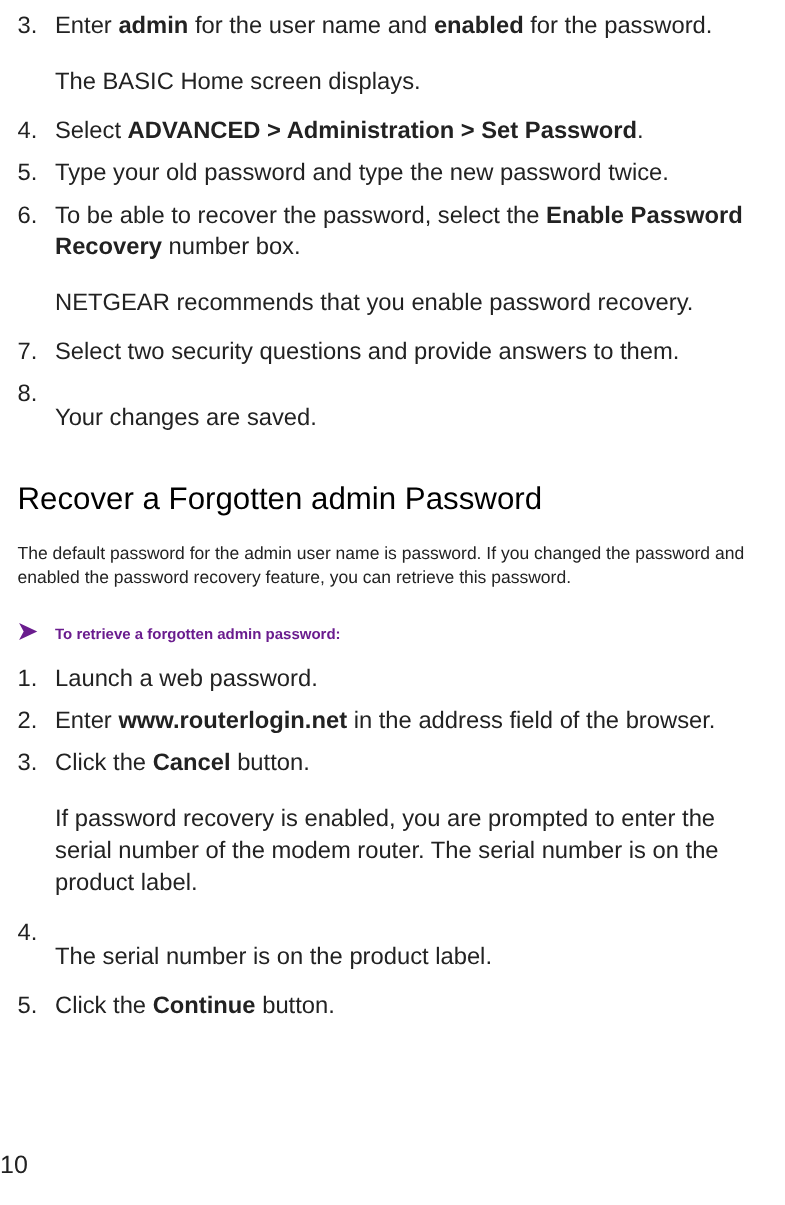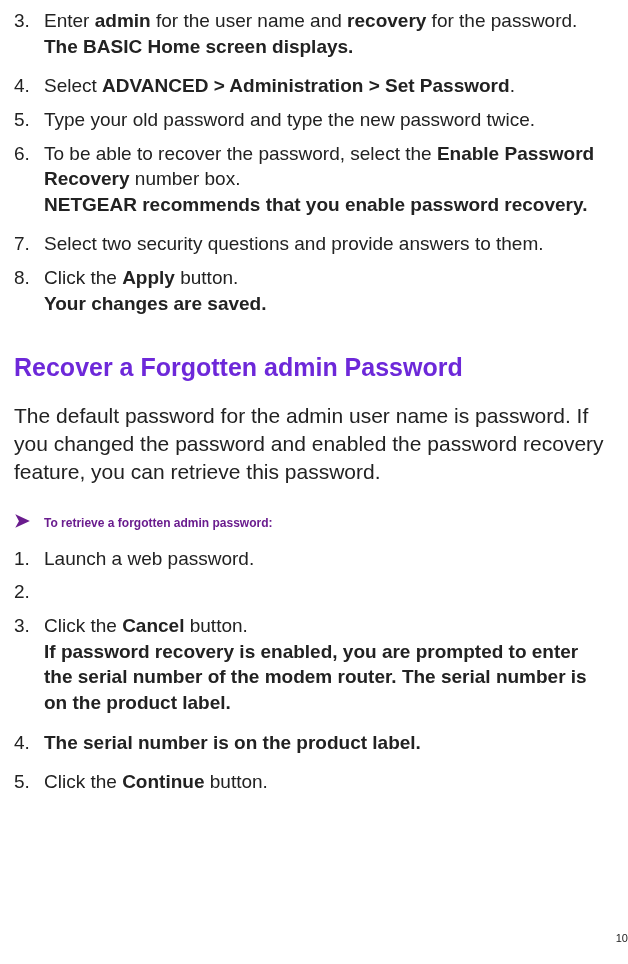--- a/index.html
+++ b/index.html
@@ -28,37 +28,36 @@
       flex: 0 0 30px;
       font-size: 19px;
       line-height: 1.35;
     }
     .ol-body {
       flex: 1;
       font-size: 19px;
       line-height: 1.35;
     }
     .ol-body .sub {
-      margin-top: 0;
+      margin-top: 19px;
       margin-bottom: 6px;
-      font-weight: bold;
     }
     .bold {
       font-weight: 700;
     }
     h2.section-heading {
-      color: #6d28d9;
+      color: #000000;
       font-size: 25px;
-      font-weight: 700;
+      font-weight: 400;
       margin-top: 22px;
       margin-bottom: 18px;
       line-height: 1.25;
     }
     .intro-para {
-      font-size: 21px;
+      font-size: 14px;
       line-height: 1.35;
       margin-bottom: 22px;
     }
     .task-heading {
       display: flex;
       align-items: baseline;
       margin-bottom: 14px;
     }
     .task-arrow {
       color: #6a1c8e;
@@ -70,36 +69,36 @@
     .task-text {
       color: #6a1c8e;
       font-size: 12px;
       font-weight: 700;
     }
     .page-num {
       position: absolute;
       bottom: 20px;
       left: 0;
       right: 0;
-      text-align: right;
-      font-size: 11px;
+      text-align: left;
+      font-size: 20px;
       color: #222222;
     }
     .gap-sm { height: 6px; }
   </style>
 </head>
 <body>
 
 <div class="content">
 
   <div id="list-a">
       <div class="ol-item">
         <div class="ol-num">3.</div>
         <div class="ol-body">
-          <div><span>Enter </span><span class="bold">admin</span><span> for the user name and </span><span class="bold">recovery</span><span> for the password.</span></div>
+          <div><span>Enter </span><span class="bold">admin</span><span> for the user name and </span><span class="bold">enabled</span><span> for the password.</span></div>
           <div class="sub">The BASIC Home screen displays.</div>
         </div>
       </div>
       <div class="gap-sm"></div>
       <div class="ol-item">
         <div class="ol-num">4.</div>
         <div class="ol-body">
           <div><span>Select </span><span class="bold">ADVANCED &gt; Administration &gt; Set Password</span><span>.</span></div>
         </div>
       </div>
@@ -122,21 +121,20 @@
       <div class="ol-item">
         <div class="ol-num">7.</div>
         <div class="ol-body">
           <div><span>Select two security questions and provide answers to them.</span></div>
         </div>
       </div>
       <div class="gap-sm"></div>
       <div class="ol-item">
         <div class="ol-num">8.</div>
         <div class="ol-body">
-          <div><span>Click the </span><span class="bold">Apply</span><span> button.</span></div>
           <div class="sub">Your changes are saved.</div>
         </div>
       </div>
       <div class="gap-sm"></div>
     </div>
 
   <h2 class="section-heading">Recover a Forgotten admin Password</h2>
 
   <p class="intro-para">The default password for the admin user name is password. If you changed the password and enabled the password recovery feature, you can retrieve this password.</p>
 
@@ -149,20 +147,21 @@
       <div class="ol-item">
         <div class="ol-num">1.</div>
         <div class="ol-body">
           <div><span>Launch a web password.</span></div>
         </div>
       </div>
       <div class="gap-sm"></div>
       <div class="ol-item">
         <div class="ol-num">2.</div>
         <div class="ol-body">
+          <div><span>Enter </span><span class="bold">www.routerlogin.net</span><span> in the address field of the browser.</span></div>
         </div>
       </div>
       <div class="gap-sm"></div>
       <div class="ol-item">
         <div class="ol-num">3.</div>
         <div class="ol-body">
           <div><span>Click the </span><span class="bold">Cancel</span><span> button.</span></div>
           <div class="sub">If password recovery is enabled, you are prompted to enter the serial number of the modem router. The serial number is on the product label.</div>
         </div>
       </div>

